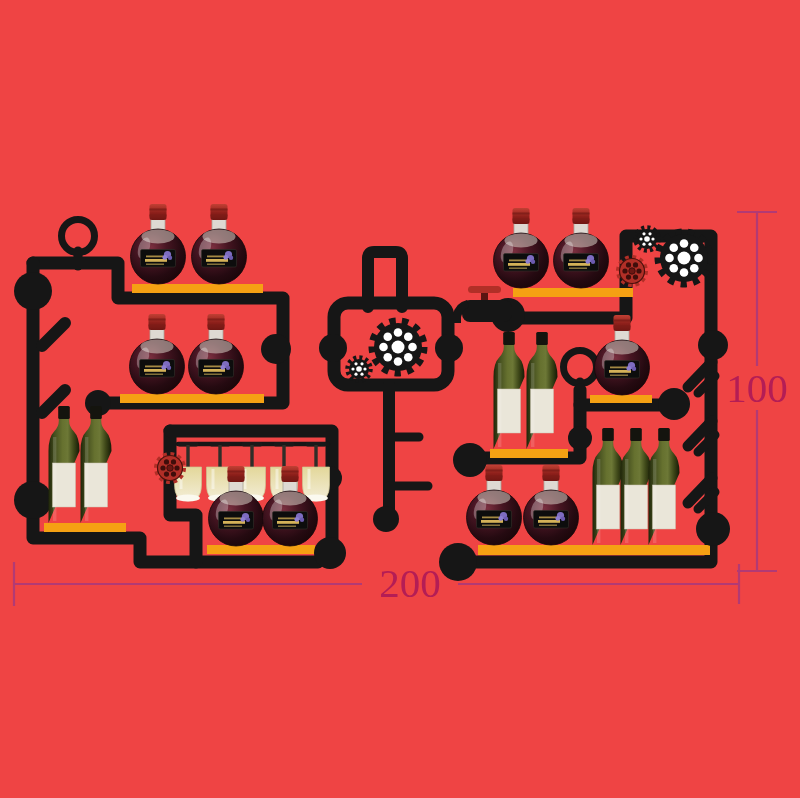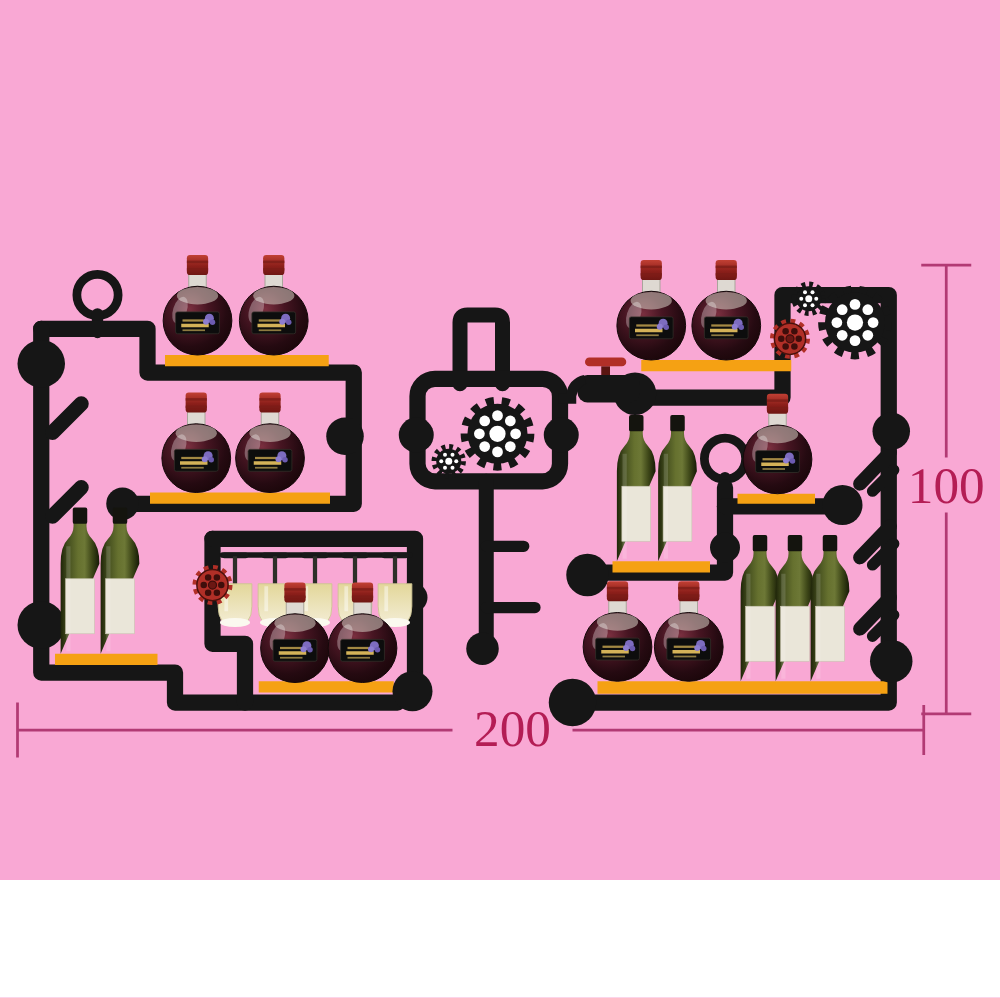--- a/index.html
+++ b/index.html
@@ -1,17 +1,17 @@
 <!DOCTYPE html>
 <html style="--pipe-color: #161616; --shelf-color: #f5a113; --dim-line-color: #b23a74; --dim-text-color: #b41d55; --cap-red: #a32622; --valve-red: #b12f27; --green-bottle: #4f5a27; --glass-yellow: #ece0a4; --grape-purple: #7d6cc0;"><head>
 <meta charset="utf-8">
 <style>
   html,body{margin:0;padding:0;background:#ffffff;}
   body{font-family:"Liberation Sans",sans-serif;}
-  .canvas{position:relative;width:800px;height:704px;background:#f9a8d4;overflow:hidden;}
+  .canvas{position:relative;width:800px;height:798px;background:#ef4444;overflow:hidden;}
   svg{display:block;}
   .pipe{stroke:var(--pipe-color,#161616);fill:none;stroke-linecap:round;stroke-linejoin:round;}
   .dot{fill:var(--pipe-color,#161616);}
   .shelf{fill:var(--shelf-color,#f5a113);}
   .gear{fill:var(--pipe-color,#161616);}
   .gear-teeth{fill:none;stroke:var(--pipe-color,#161616);}
   .dim{stroke:var(--dim-line-color,#b23a74);stroke-width:2.2;fill:none;}
   .dim-text{fill:var(--dim-text-color,#b41d55);font-family:"Liberation Serif","DejaVu Serif",serif;font-size:41px;}
 </style>
 </head>

